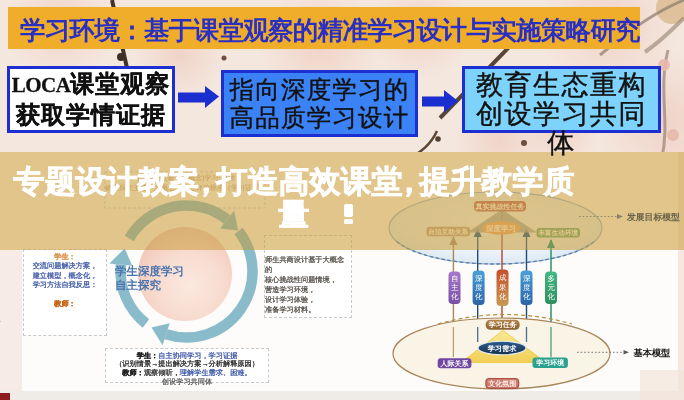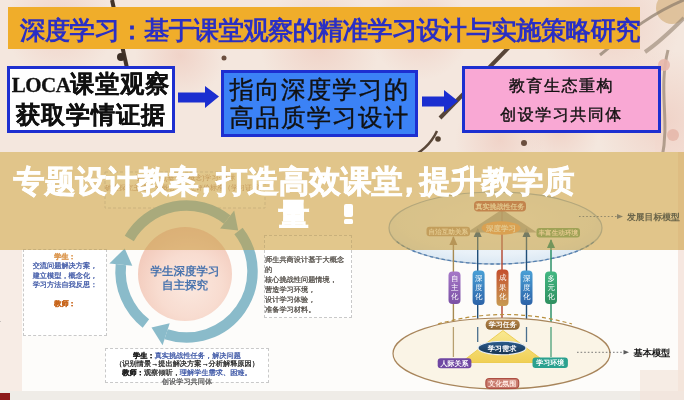--- a/index.html
+++ b/index.html
@@ -73,37 +73,37 @@
     <path d="M 162.6 345.2 L 169.7 323.3 L 151.5 327.5 Z"></path>
     <path d="M 109.4 263.4 L 132.3 265.8 L 124.7 248.4 Z"></path>
   </g>
   <circle cx="185" cy="274" r="47" fill="url(#pinkc)"></circle>
 </svg>
 
 <svg class="abs" style="left:0;top:0" width="20" height="400" viewBox="0 0 20 400">
     <text x="-4" y="325" font-size="9" fill="#8a8a8a">+</text>
   </svg>
 
-<div class="abs" style="left:115px;top:263.5px;width:140px;text-align:center;color:#4a74ae;font-weight:bold;font-size:11.5px;line-height:14px;">学生深度学习<br>自主探究</div>
+<div class="abs" style="left:115px;top:263.5px;width:140px;text-align:left;color:#4a74ae;font-weight:bold;font-size:11.5px;line-height:14px;">学生深度学习<br>自主探究</div>
 
 <div class="abs" style="left:105px;top:173px;width:160px;text-align:center;color:#c09258;font-size:7px;line-height:10px;opacity:.95;white-space:nowrap;">学生:确立(基于大概念)学习·目标<br>确定探究主题、大概念、建立评价标准（学习证据）</div>
 
 <div class="abs" style="left:23px;top:249px;width:84px;height:87px;box-sizing:border-box;background:#fff;border:1px dashed #c9c9c9;text-align:center;font-size:7.2px;line-height:9.5px;padding-top:1.5px;-webkit-text-stroke-width:0.25px;">
   <span style="color:#dd9a55;font-weight:bold;">学生：</span><br>
   <span style="color:#3b55a5;">交流问题解决方案，<br>建立模型，概念化，<br>学习方法自我反思：</span><br>
   <br>
   <span style="color:#c8651b;font-weight:bold;">教师：</span><br>
 </div>
 
 <div class="abs" style="left:264px;top:235px;width:88px;height:83px;box-sizing:border-box;background:#fff;border:1px dashed #c9c9c9;font-size:7.2px;line-height:9.9px;padding-top:19px;color:#514c46;-webkit-text-stroke-width:0.25px;">
 师生共商设计基于大概念的<br>核心挑战性问题情境，<br>营造学习环境，<br>设计学习体验，<br>准备学习材料。
 </div>
 
 <div class="abs" style="left:105px;top:348px;width:164px;height:35px;box-sizing:border-box;background:#fff;border:1px dashed #c9c9c9;text-align:center;font-size:7.2px;line-height:8.7px;padding-top:2.5px;color:#222;-webkit-text-stroke-width:0.25px;">
-<span style="font-weight:bold;">学生：</span><span style="color:#3b55a5;">真实挑战性任务，解决问题</span><br>
+<span style="font-weight:bold;">学生：</span><span style="color:#3b55a5;">自主协同学习，学习证据</span><br>
 （识别情景→提出解决方案→分析解释原因）<br>
 <span style="font-weight:bold;">教师：</span>观察倾听，<span style="color:#3b55a5;">理解学生需求、困难。</span><br>
 <span style="color:#5a5a5a;">创设学习共同体</span>
 </div>
 
 <svg class="abs" style="left:0;top:0;" width="684" height="400" viewBox="0 0 684 400">
   <defs>
     <radialGradient id="topell" cx="50%" cy="40%" r="62%">
       <stop offset="0%" stop-color="#f6fafd"></stop>
         <stop offset="75%" stop-color="#e9f1f8"></stop>
@@ -234,26 +234,26 @@
 <svg class="abs" style="left:0;top:0;" width="684" height="400" viewBox="0 0 684 400">
   <line x1="579" y1="216.5" x2="618" y2="216.5" stroke="#8a8266" stroke-width="0.9" stroke-dasharray="1.6 2"></line>
   <path d="M 623 216.5 L 617 214 L 617 219 Z" fill="#8a8266"></path>
   <text x="627" y="220" font-size="8.8" fill="#696449" font-weight="bold" style="-webkit-text-stroke:0.3px #696449;" font-family="Liberation Sans,sans-serif">发展目标模型</text>
 </svg>
 
 <div class="abs" style="left:344px;top:203.5px;width:9px;height:13.5px;background:#ffffff;border-radius:2px;"></div>
 <div class="abs" style="left:344px;top:219px;width:9px;height:4.5px;background:#ffffff;border-radius:1.5px;"></div>
 
 <div class="abs" style="left:8px;top:7px;width:632px;height:42px;background:#f0ad2a;"></div>
-<div class="abs" style="left:20px;top:13px;width:620px;color:#2a2fc4;font-weight:bold;font-size:25.5px;letter-spacing:-0.7px;white-space:nowrap;">深度学习：基于课堂观察的精准学习设计与实施策略研究</div>
+<div class="abs" style="left:20px;top:13px;width:620px;color:#2a2fc4;font-weight:bold;font-size:25.5px;letter-spacing:-0.7px;white-space:nowrap;">学习环境：基于课堂观察的精准学习设计与实施策略研究</div>
 
 <div class="abs" style="left:7px;top:66px;width:168px;height:67px;background:#fff;border:3.4px solid #1d2fd0;box-sizing:border-box;text-align:center;font-family:'Liberation Serif',serif;font-size:24px;line-height:30px;color:#111;padding-top:0;letter-spacing:1px;font-weight:bold;-webkit-text-stroke:0.3px #111;"><span style="font-size:21px;letter-spacing:-0.5px;">LOCA</span>课堂观察<br>获取学情证据</div>
 
 <div class="abs" style="left:221px;top:70px;width:197px;height:67px;background:#3b82f6;border:3.4px solid #1d2fd0;box-sizing:border-box;text-align:center;font-size:24.5px;line-height:28px;color:#111;padding-top:2.5px;letter-spacing:1.2px;-webkit-text-stroke:0.4px #111;">指向深度学习的<br>高品质学习设计</div>
 
-<div class="abs" style="left:462px;top:66px;width:199px;height:67px;background:#f9a8d4;border:3.4px solid #1d2fd0;box-sizing:border-box;text-align:center;font-size:16px;line-height:29px;color:#111;padding-top:2px;letter-spacing:1.5px;-webkit-text-stroke:0.4px #111;">教育生态重构<br>创设学习共同体</div>
+<div class="abs" style="left:462px;top:66px;width:199px;height:67px;background:#7dd3fc;border:3.4px solid #1d2fd0;box-sizing:border-box;text-align:center;font-size:27px;line-height:29px;color:#111;padding-top:2px;letter-spacing:1.5px;-webkit-text-stroke:0.4px #111;">教育生态重构<br>创设学习共同体</div>
 
 <svg class="abs" style="left:0;top:0;" width="684" height="145" viewBox="0 0 684 145">
   <g fill="#1b2ed0">
     <path d="M 178 92.5 L 205 92.5 L 205 86 L 219 96.5 L 205 108 L 205 102.5 L 178 102.5 Z"></path>
     <path d="M 422 96.5 L 444 96.5 L 444 90 L 458 101 L 444 112.5 L 444 106.5 L 422 106.5 Z"></path>
   </g>
 </svg>
 
 </body></html>

